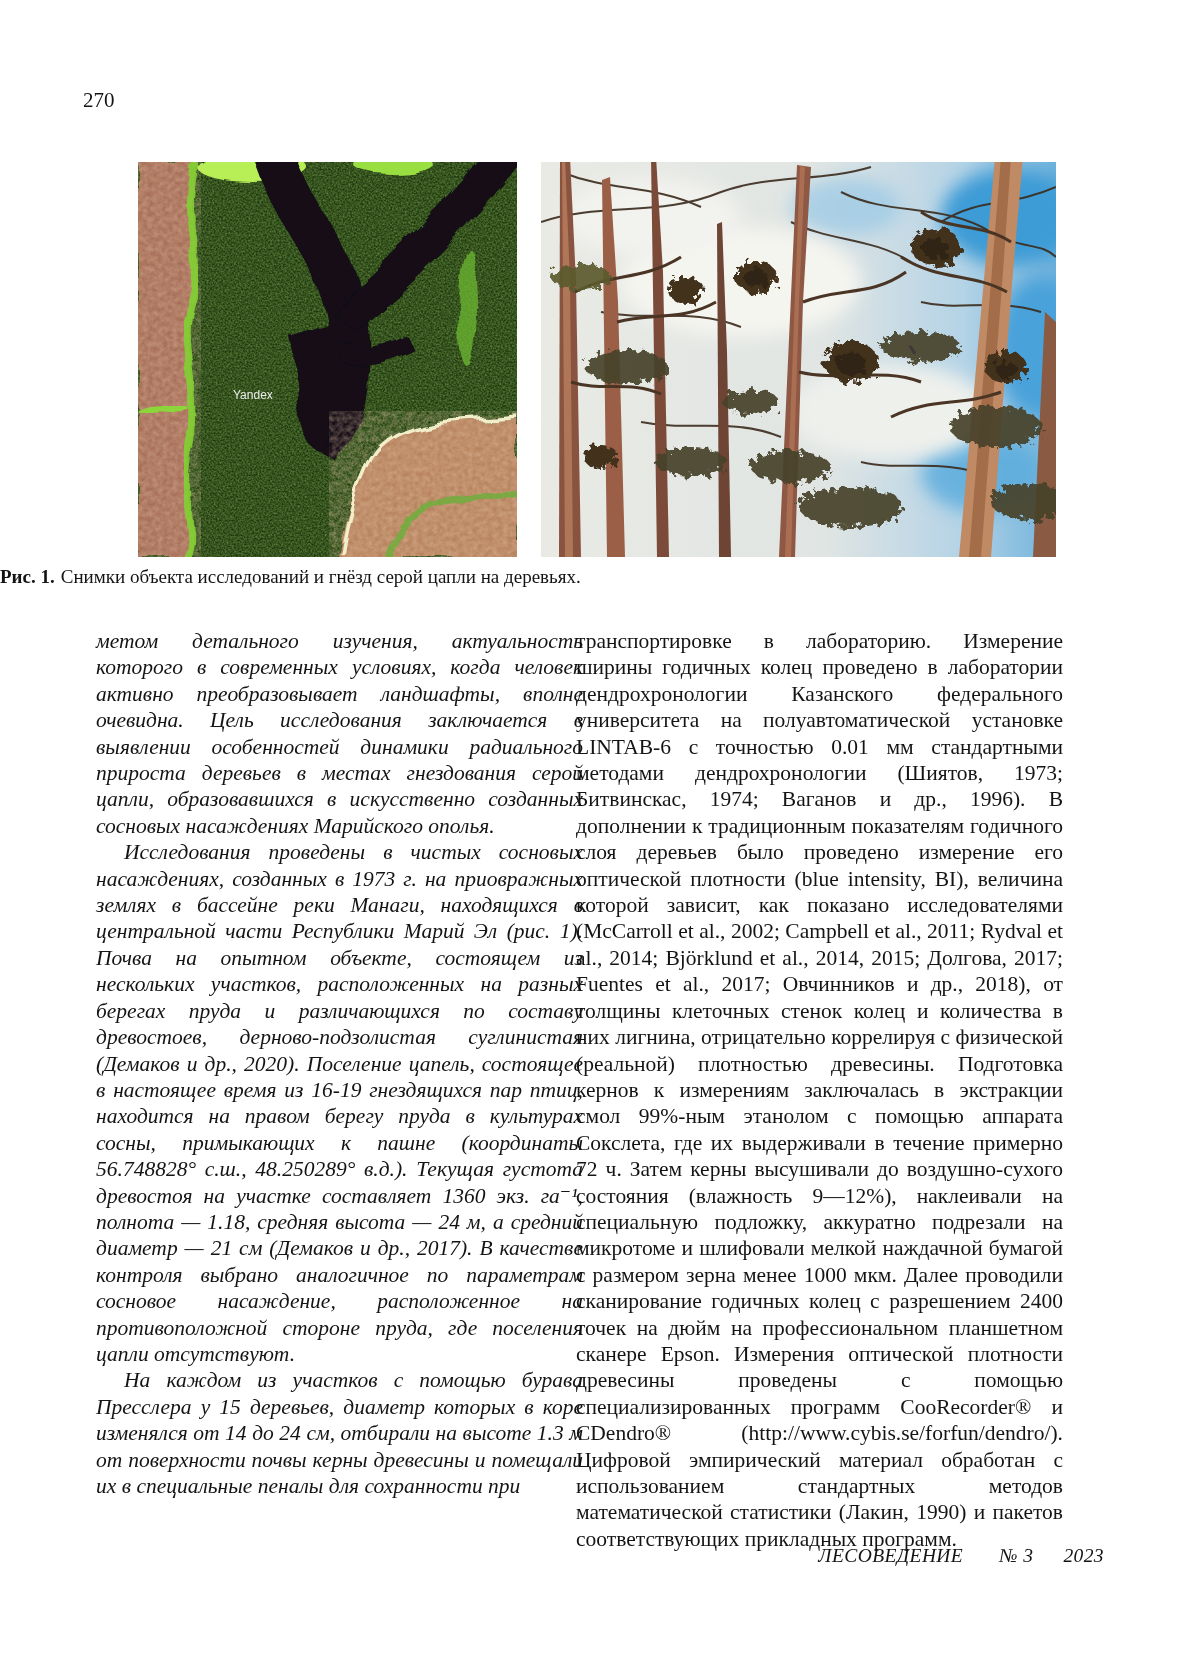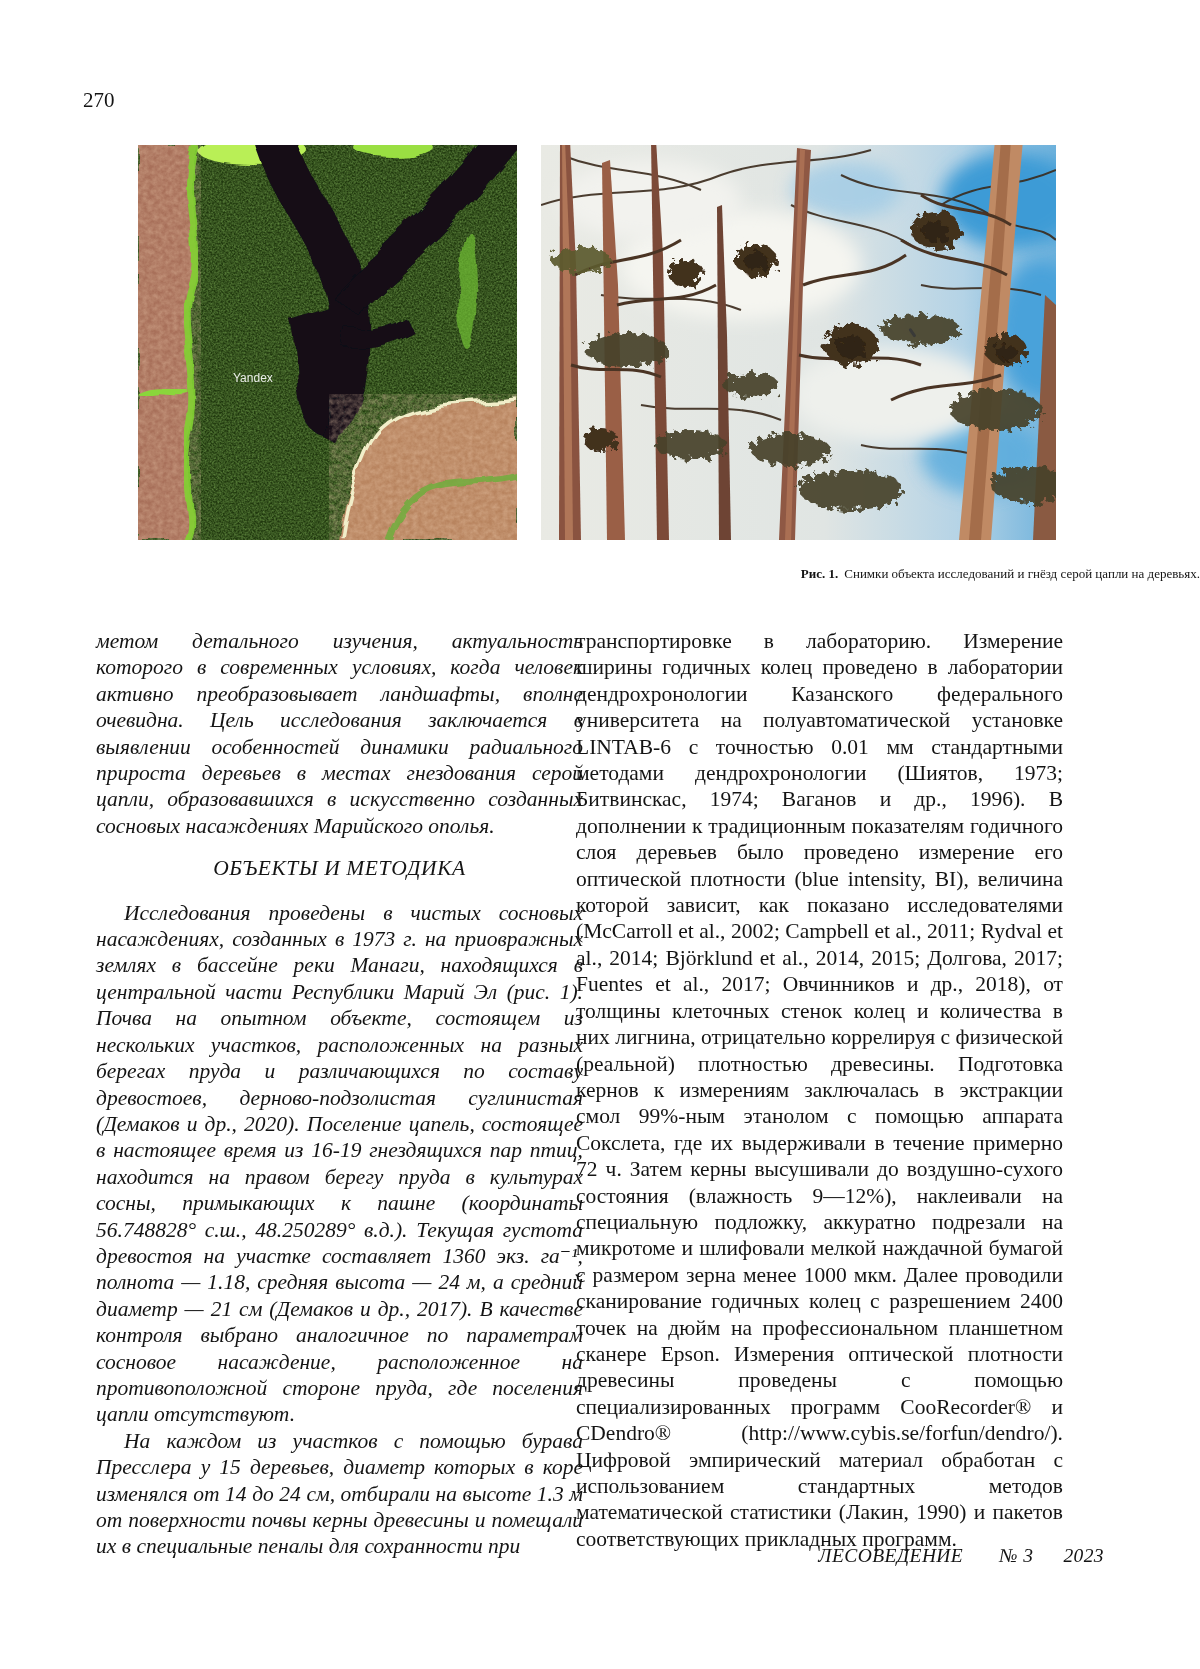--- a/index.html
+++ b/index.html
@@ -16,27 +16,27 @@
   .page-number{
     position:absolute;left:83px;top:88px;
     font-size:21px;
   }
   .running-head{
     position:absolute;left:0;top:88px;width:1180px;
     text-align:center;font-size:20px;letter-spacing:0.3px;
   }
   
   .figures{
-    position:absolute;left:138px;top:145px;
+    position:absolute;left:138px;top:162px;
     display:flex;gap:24px;
   }
   .fig{display:block;}
   .figure-caption{
     position:absolute;left:0;top:566px;width:1200px;
-    text-align:right;font-size:13px;
+    text-align:left;font-size:19px;
   }
   .figure-caption .cap-label{font-weight:bold;}
   .figure-caption .cap-text{margin-left:6px;}
   
   .col{
     position:absolute;top:628px;width:487px;
     font-size:21.5px;line-height:26.4px;
     text-align:justify;
   }
   .col-left{left:96px;font-style:italic;}
@@ -221,21 +221,20 @@
       </g>
     </svg>
   </div>
 
   <div class="figure-caption">
     <span class="cap-label">Рис. 1.</span><span class="cap-text">Снимки объекта исследований и гнёзд серой цапли на деревьях.</span>
   </div>
 
   <div class="col col-left">
     <p>метом детального изучения, актуальность которого в современных условиях, когда человек активно преобразовывает ландшафты, вполне очевидна. Цель исследования заключается в выявлении особенностей динамики радиального прироста деревьев в местах гнездования серой цапли, образовавшихся в искусственно созданных сосновых насаждениях Марийского ополья.</p>
-    <p class="section-heading">ОБЪЕКТЫ И МЕТОДИКА</p>
     <p class="indent">Исследования проведены в чистых сосновых насаждениях, созданных в 1973 г. на приовражных землях в бассейне реки Манаги, находящихся в центральной части Республики Марий Эл (рис. 1). Почва на опытном объекте, состоящем из нескольких участков, расположенных на разных берегах пруда и различающихся по составу древостоев, дерново-подзолистая суглинистая (Демаков и др., 2020). Поселение цапель, состоящее в настоящее время из 16-19 гнездящихся пар птиц, находится на правом берегу пруда в культурах сосны, примыкающих к пашне (координаты 56.748828° с.ш., 48.250289° в.д.). Текущая густота древостоя на участке составляет 1360 экз. га⁻¹, полнота — 1.18, средняя высота — 24 м, а средний диаметр — 21 см (Демаков и др., 2017). В качестве контроля выбрано аналогичное по параметрам сосновое насаждение, расположенное на противоположной стороне пруда, где поселения цапли отсутствуют.</p>
     <p class="indent">На каждом из участков с помощью бурава Пресслера у 15 деревьев, диаметр которых в коре изменялся от 14 до 24 см, отбирали на высоте 1.3 м от поверхности почвы керны древесины и помещали их в специальные пеналы для сохранности при</p>
   </div>
 
   <div class="col col-right">
     <p>транспортировке в лабораторию. Измерение ширины годичных колец проведено в лаборатории дендрохронологии Казанского федерального университета на полуавтоматической установке LINTAB-6 с точностью 0.01 мм стандартными методами дендрохронологии (Шиятов, 1973; Битвинскас, 1974; Ваганов и др., 1996). В дополнении к традиционным показателям годичного слоя деревьев было проведено измерение его оптической плотности (blue intensity, BI), величина которой зависит, как показано исследователями (McCarroll et al., 2002; Campbell et al., 2011; Rydval et al., 2014; Björklund et al., 2014, 2015; Долгова, 2017; Fuentes et al., 2017; Овчинников и др., 2018), от толщины клеточных стенок колец и количества в них лигнина, отрицательно коррелируя с физической (реальной) плотностью древесины. Подготовка кернов к измерениям заключалась в экстракции смол 99%-ным этанолом с помощью аппарата Сокслета, где их выдерживали в течение примерно 72 ч. Затем керны высушивали до воздушно-сухого состояния (влажность 9—12%), наклеивали на специальную подложку, аккуратно подрезали на микротоме и шлифовали мелкой наждачной бумагой с размером зерна менее 1000 мкм. Далее проводили сканирование годичных колец с разрешением 2400 точек на дюйм на профессиональном планшетном сканере Epson. Измерения оптической плотности древесины проведены с помощью специализированных программ CooRecorder® и CDendro® (http://www.cybis.se/forfun/dendro/). Цифровой эмпирический материал обработан с использованием стандартных методов математической статистики (Лакин, 1990) и пакетов соответствующих прикладных программ.</p>
   </div>
 
   <div class="page-footer">
     <span class="f-journal">ЛЕСОВЕДЕНИЕ</span><span class="f-issue">№ 3</span><span class="f-year">2023</span>

